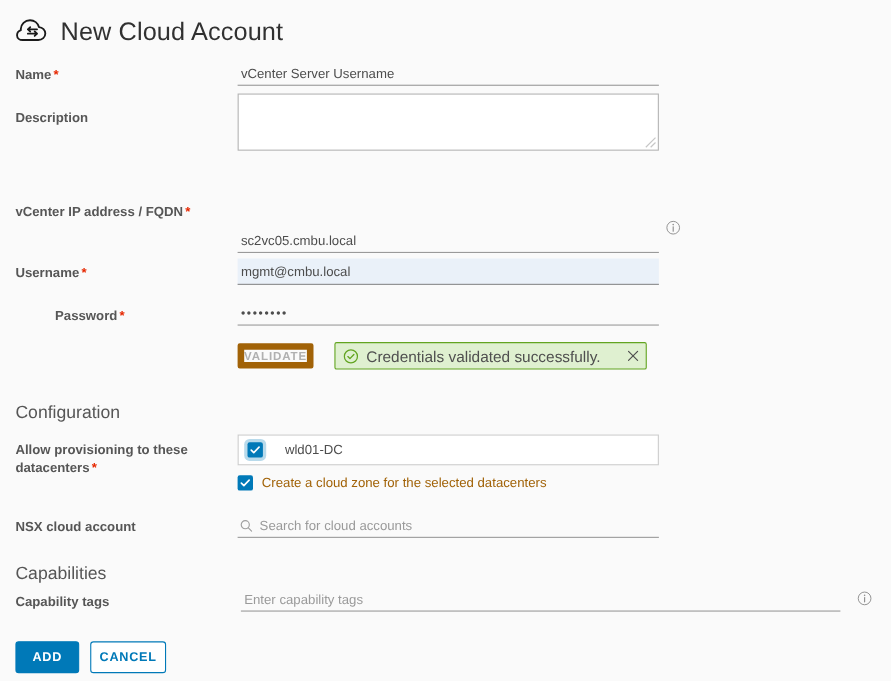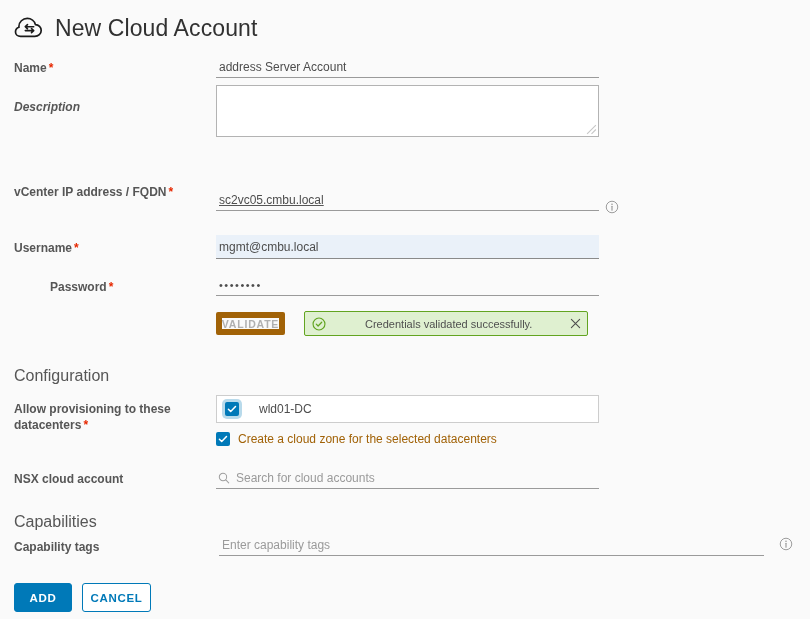--- a/index.html
+++ b/index.html
@@ -105,21 +105,21 @@
     position: absolute;
     left: 304px; top: 311px;
     width: 284px; height: 25px;
     background: #dff0d0;
     border: 1px solid #62a420;
     border-radius: 2px;
     display: flex; align-items: center;
     padding: 0 6px 0 7px;
     gap: 7px;
   }
-  .alert-text { font-size: 11px; color: #4f4f4f; flex: 1; margin-left: 32px; }
+  .alert-text { font-size: 14px; color: #4f4f4f; flex: 1; }
   .alert-close { width: 11px; height: 11px; cursor: pointer; }
 
   
   .dc-box {
     position: absolute;
     left: 216px; top: 395px;
     width: 383px; height: 28px;
     border: 1px solid #cdcdcd;
     background: #fff;
     display: flex; align-items: center;
@@ -193,38 +193,38 @@
         <path d="M19.7 18.6h-8.4M19.7 18.6l-2.2-2.1M19.7 18.6l-2.2 2.1" stroke="#1b1b1b" stroke-width="1.6" stroke-linecap="round" stroke-linejoin="round"></path>
       </svg>
     </span>
     <span class="page-title">New Cloud Account</span>
   </div>
 
   <div class="lbl" style="top:60px;">
     <span>Name</span><span class="req">*</span>
   </div>
   <div class="underline-field" style="top:56px; width:383px;">
-    <span class="val">address Server Account</span>
-  </div>
-
-  <div class="lbl" style="top:99px;font-style:italic;">
+    <span class="val">vCenter Server Username</span>
+  </div>
+
+  <div class="lbl" style="top:99px;">
     <span>Description</span>
   </div>
   <div class="textarea-box" style="top:85px;">
     <span class="val"></span>
     <svg class="resize-grip" viewBox="0 0 10 10">
       <path d="M9 1L1 9M9 5L5 9" stroke="#9a9a9a" stroke-width="1"></path>
     </svg>
   </div>
 
 
   <div class="lbl" style="top:184px;">
     <span>vCenter IP address / FQDN</span><span class="req">*</span>
   </div>
-  <div class="underline-field" style="top:189px; width:383px;text-decoration:underline;">
+  <div class="underline-field" style="top:208px; width:383px;">
     <span class="val">sc2vc05.cmbu.local</span>
   </div>
   <svg class="info-icon" style="left:605px; top:200px;" viewBox="0 0 16 16">
     <circle cx="8" cy="8" r="6.6" stroke="#757575" stroke-width="1" fill="none"></circle>
     <circle cx="8" cy="4.8" r=".85" fill="#757575"></circle>
     <path d="M8 7.1v4.5" stroke="#757575" stroke-width="1.2" stroke-linecap="round"></path>
   </svg>
 
   <div class="lbl" style="top:240px;">
     <span>Username</span><span class="req">*</span>

